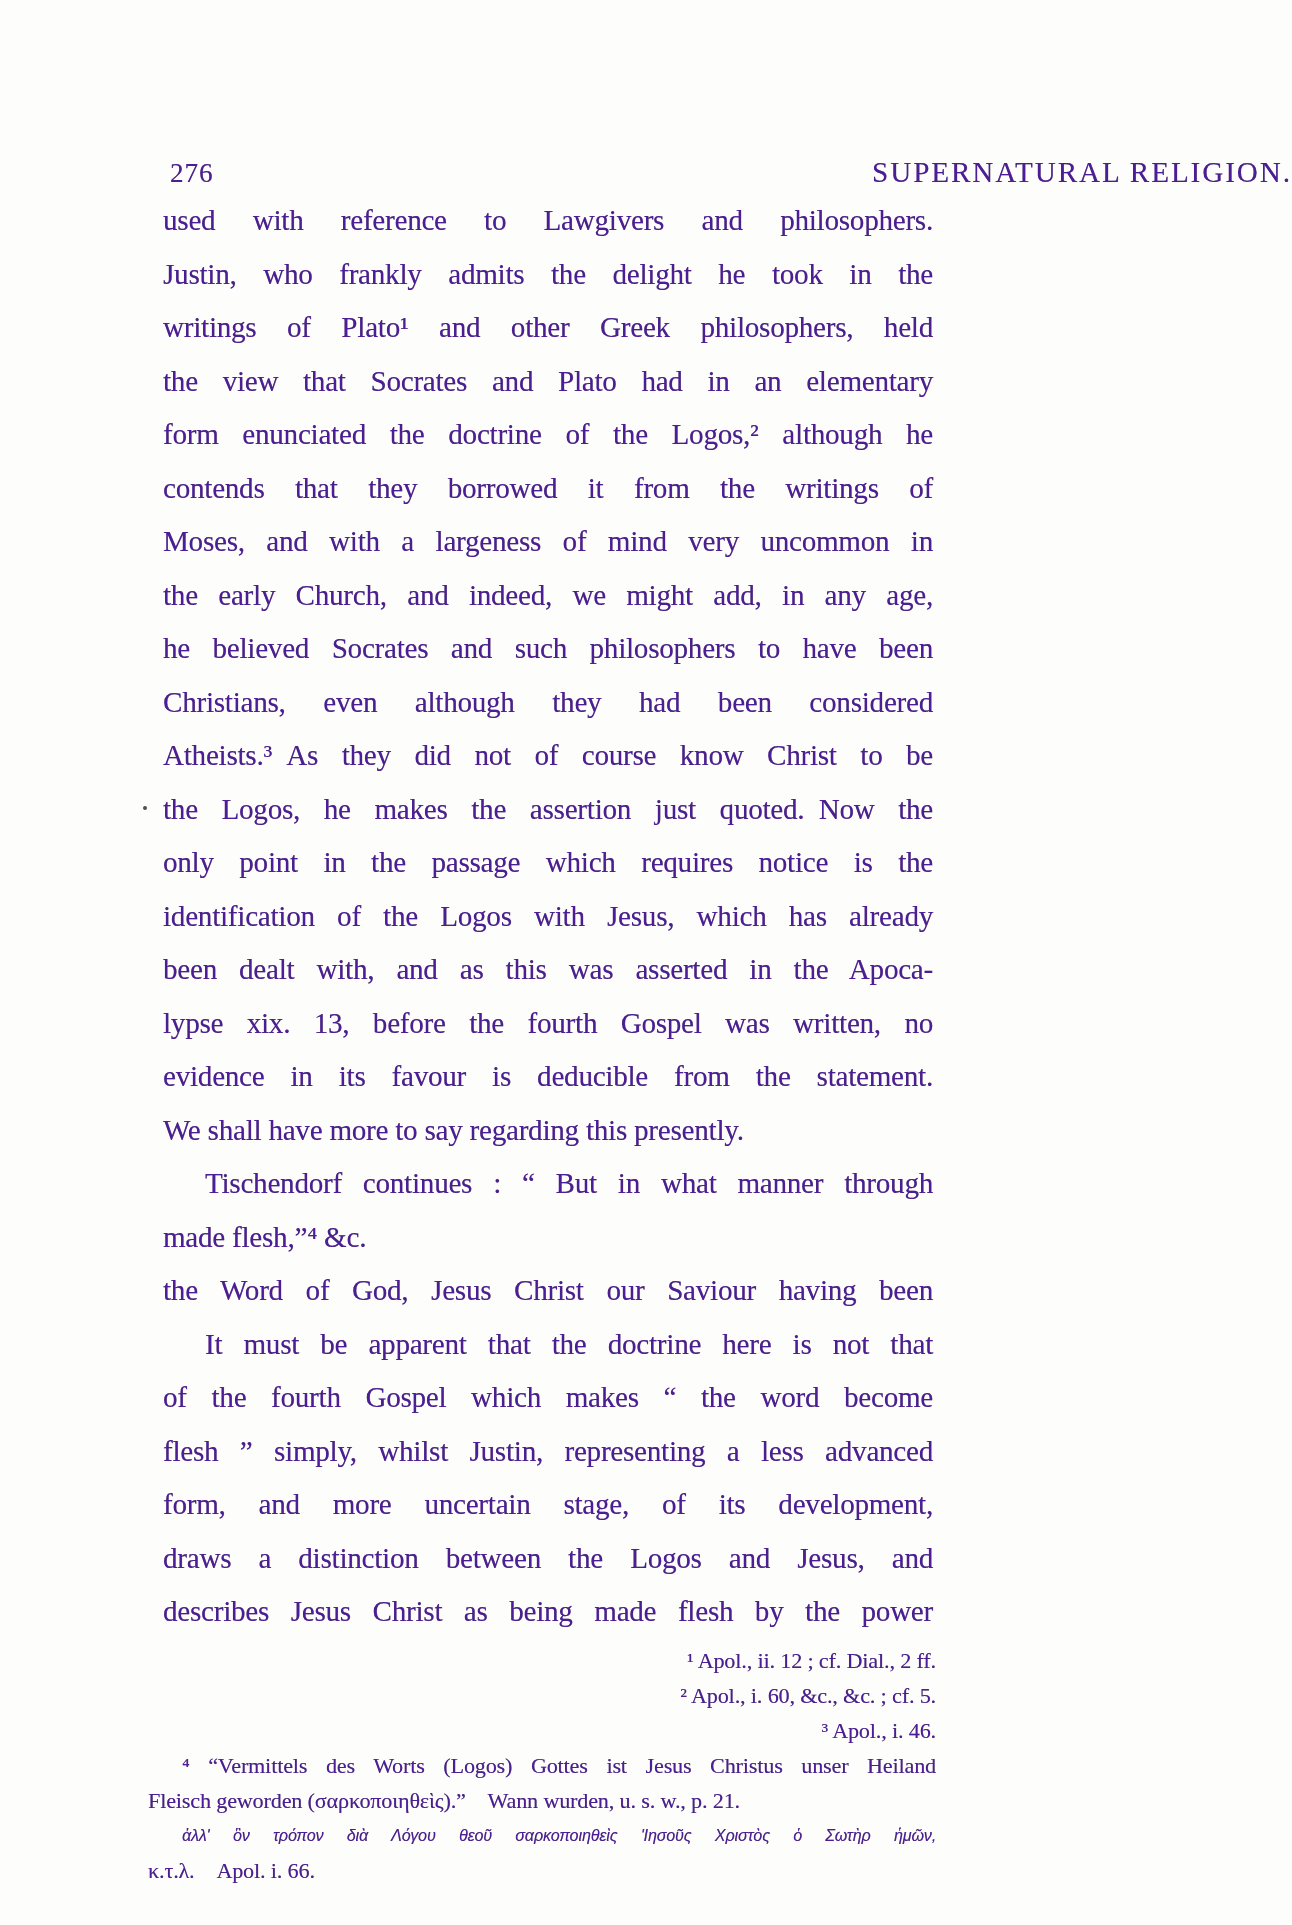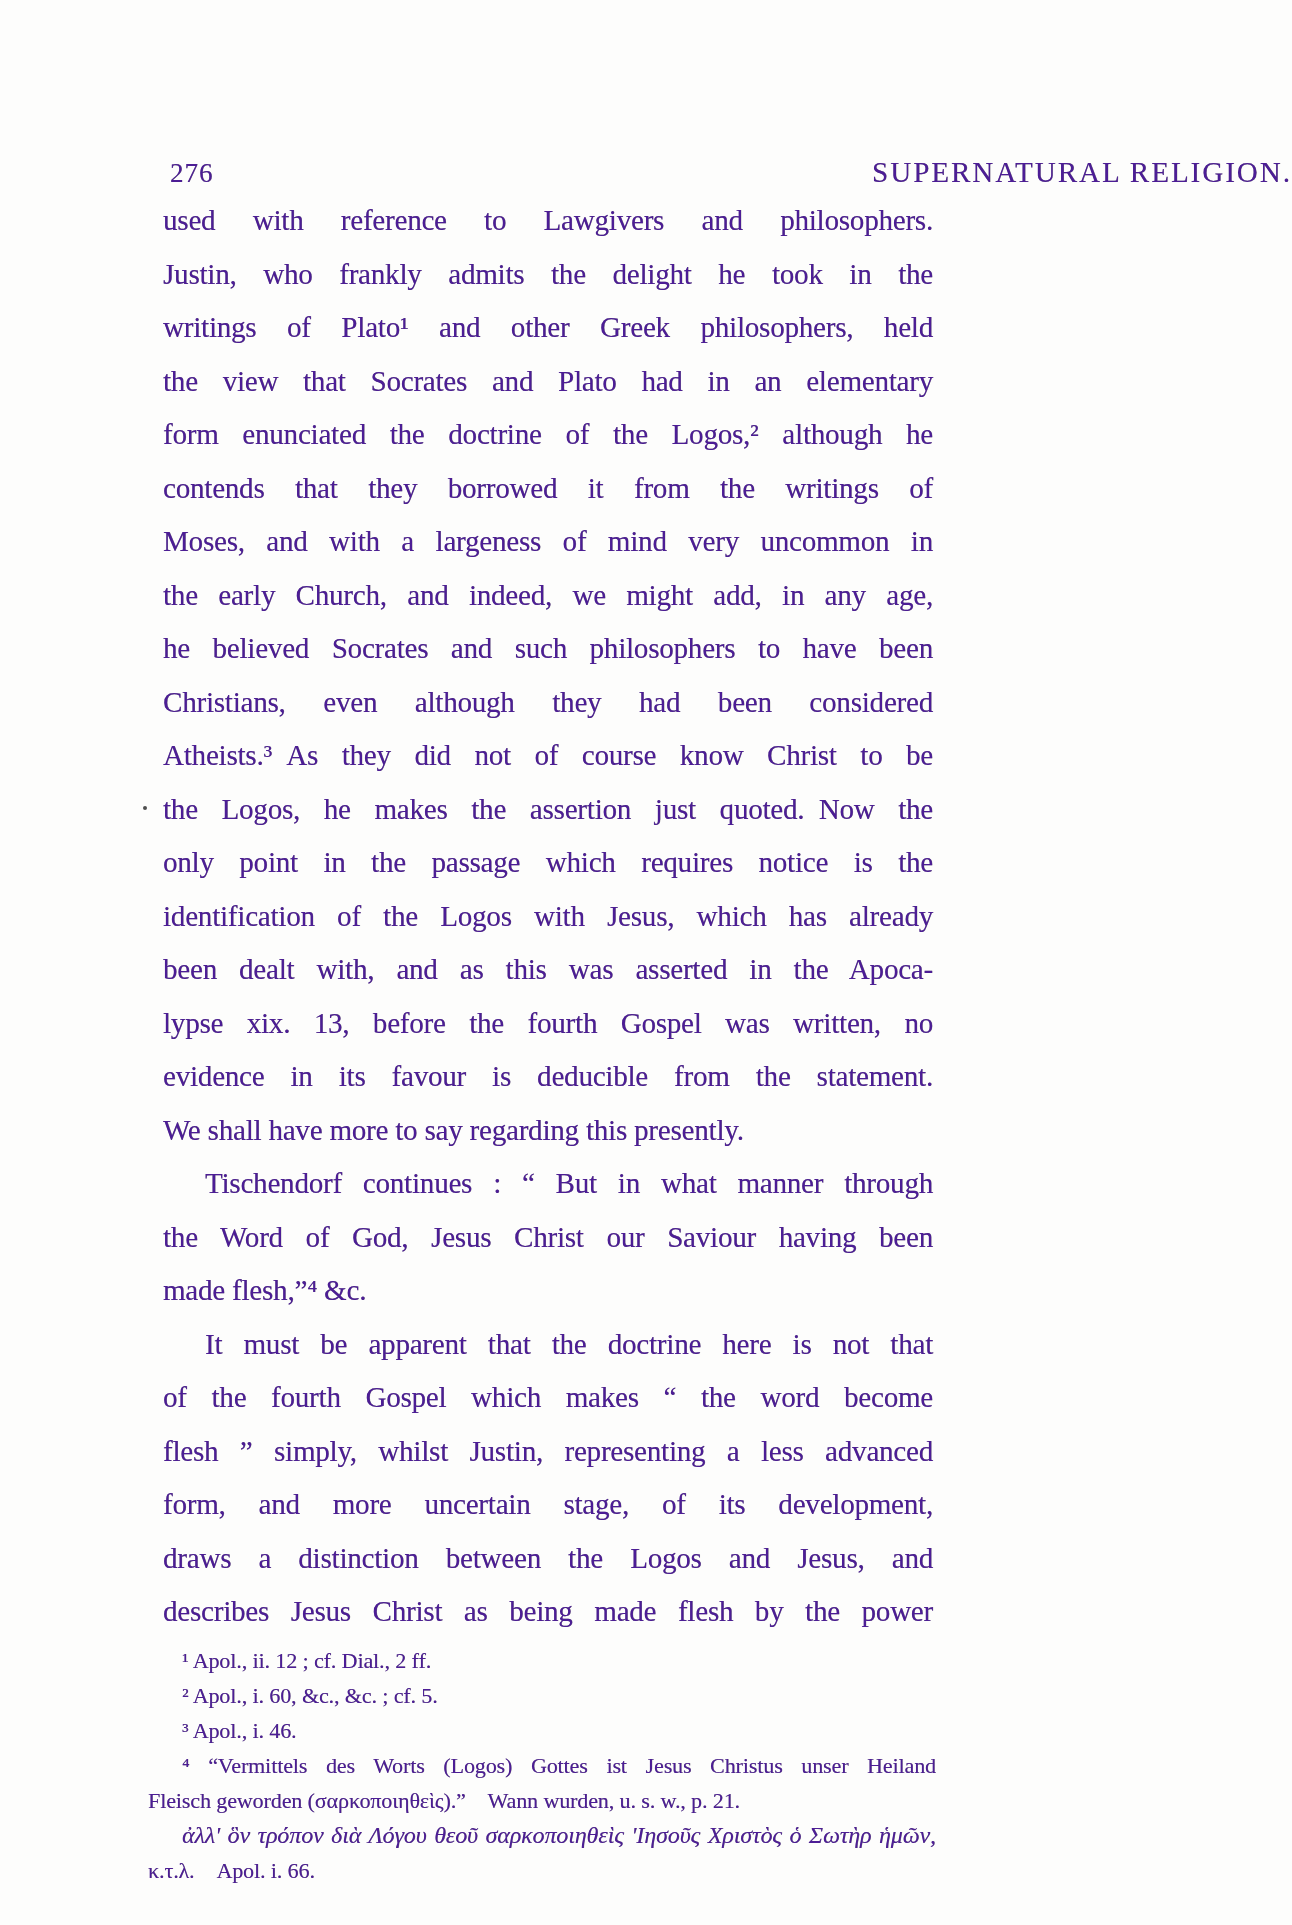--- a/index.html
+++ b/index.html
@@ -73,25 +73,26 @@
   }
   .fl {
     height: 35px;
     line-height: 35px;
     font-size: 22px;
     letter-spacing: -0.1px;
     white-space: nowrap;
   }
   .fl.ind {
     text-indent: 34px;
+    text-align: right;
   }
   .greek {
-    font-family: Liberation Serif, serif;
+    font-family: Liberation Sans, sans-serif;
     font-style: italic;
-    font-size: 24px;
+    font-size: 16px;
   }
   .ink-speck {
     position: absolute;
     left: 143px;
     top: 806px;
     width: 4px;
     height: 4px;
     border-radius: 50%;
     background: rgba(20,20,20,0.75);
   }
@@ -119,22 +120,22 @@
     <div class="bl j">Christians, even although they had been considered</div>
     <div class="bl j">Atheists.³ As they did not of course know Christ to be</div>
     <div class="bl j">the Logos, he makes the assertion just quoted. Now the</div>
     <div class="bl j">only point in the passage which requires notice is the</div>
     <div class="bl j">identification of the Logos with Jesus, which has already</div>
     <div class="bl j">been dealt with, and as this was asserted in the Apoca-</div>
     <div class="bl j">lypse xix. 13, before the fourth Gospel was written, no</div>
     <div class="bl j">evidence in its favour is deducible from the statement.</div>
     <div class="bl pend">We shall have more to say regarding this presently.</div>
     <div class="bl j ind">Tischendorf continues : “ But in what manner through</div>
+    <div class="bl pend">made flesh,”⁴ &amp;c.</div>
     <div class="bl j">the Word of God, Jesus Christ our Saviour having been</div>
-    <div class="bl pend">made flesh,”⁴ &amp;c.</div>
     <div class="bl j ind">It must be apparent that the doctrine here is not that</div>
     <div class="bl j">of the fourth Gospel which makes “ the word become</div>
     <div class="bl j">flesh ” simply, whilst Justin, representing a less advanced</div>
     <div class="bl j">form, and more uncertain stage, of its development,</div>
     <div class="bl j">draws a distinction between the Logos and Jesus, and</div>
     <div class="bl j">describes Jesus Christ as being made flesh by the power</div>
   </div>
 
   <div class="footnotes">
     <div class="fl ind">¹ Apol., ii. 12 ; cf. Dial., 2 ff.</div>

